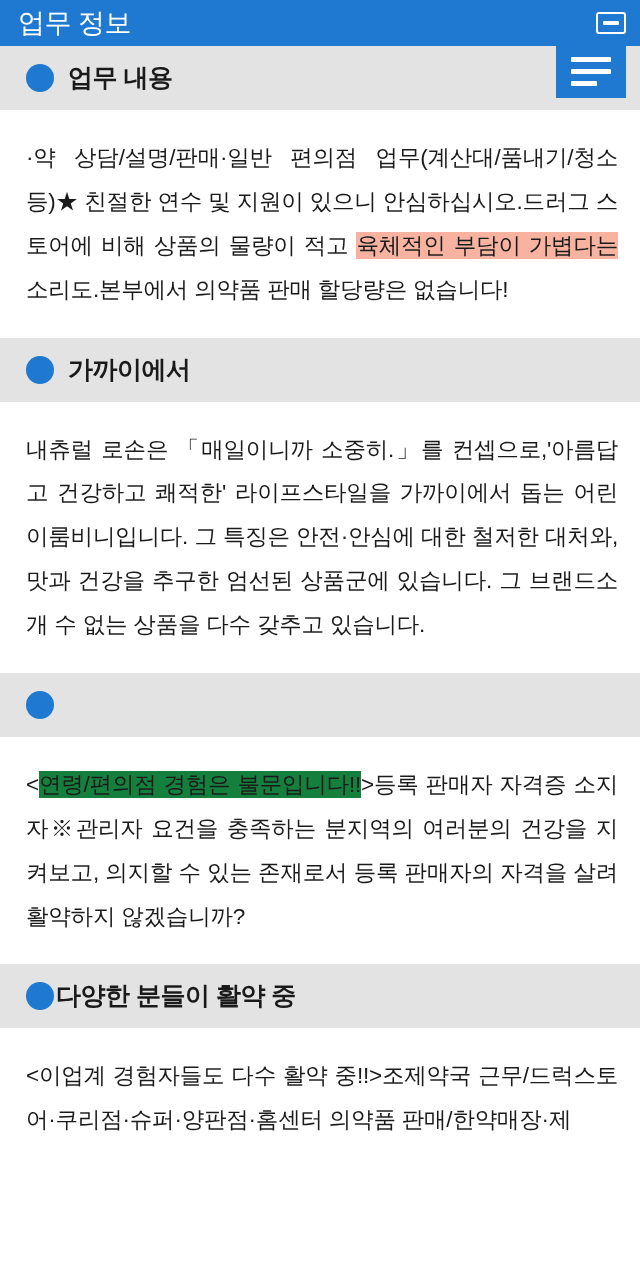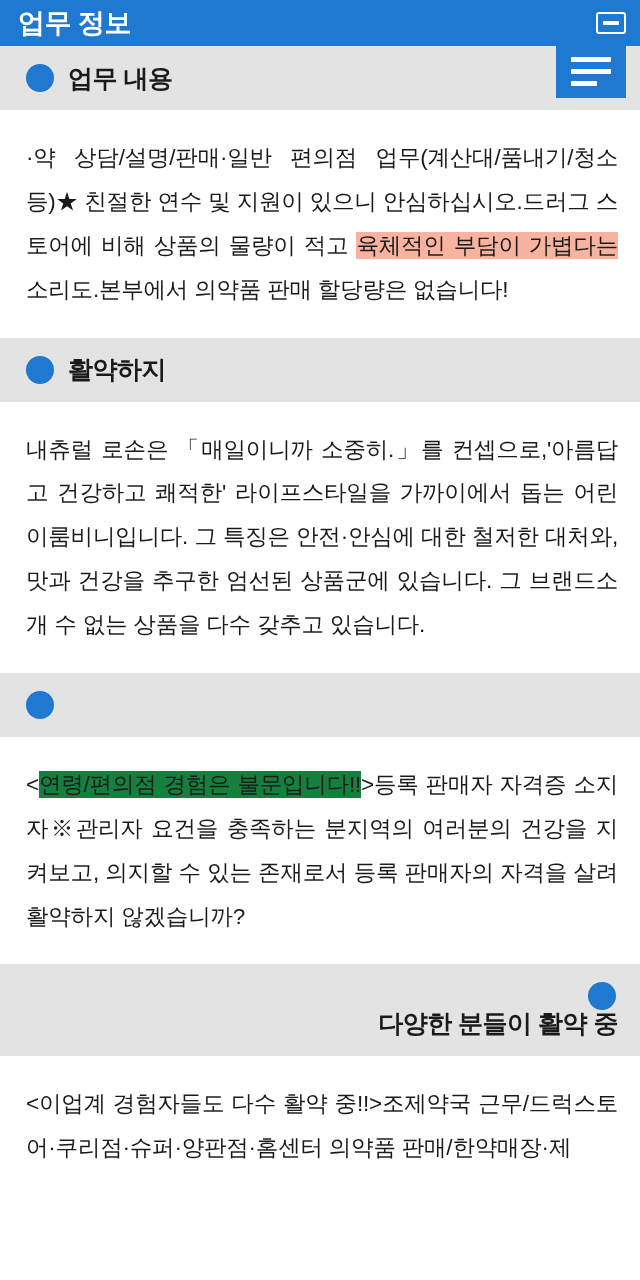--- a/index.html
+++ b/index.html
@@ -22,21 +22,21 @@
     height: 46px;
     background: #1f79d0;
     display: flex;
     align-items: center;
     padding: 0 18px;
     box-sizing: border-box;
   }
   .header-title {
     color: #ffffff;
     font-size: 27px;
-    font-weight: bold;
+    font-weight: normal;
     letter-spacing: -0.5px;
     line-height: 1;
   }
   .header-minimize {
     position: absolute;
     right: 14px;
     top: 50%;
     transform: translateY(-50%);
     width: 30px;
     height: 22px;
@@ -77,24 +77,24 @@
   }
   .floating-menu .line.l1 { width: 40px; }
   .floating-menu .line.l2 { width: 40px; }
   .floating-menu .line.l3 { width: 26px; align-self: flex-start; margin-left: 15px; }
 
   
   .section-head {
     background: #e3e3e3;
     padding: 18px 22px 18px 26px;
     display: flex;
-    align-items: flex-end;
+    align-items: flex-start;
     box-sizing: border-box;
   }
-  .section-head.tight { padding-left: 26px; flex-direction: column; }
+  .section-head.tight { padding-left: 26px; }
   .bullet-dot {
     width: 28px;
     height: 28px;
     border-radius: 50%;
     background: #1f79d0;
     flex: 0 0 auto;
     margin-right: 14px;
   }
   .bullet-dot.nogap { margin-right: 2px; }
   .section-title {
@@ -143,21 +143,21 @@
 <div class="section-head">
   <span class="bullet-dot"></span>
   <span class="section-title">업무 내용</span>
 </div>
 <div class="section-body">
   <span>·약 상담/설명/판매·일반 편의점 업무(계산대/품내기/청소 등)★ 친절한 연수 및 지원이 있으니 안심하십시오.드러그 스토어에 비해 상품의 물량이 적고 </span><span class="hl">육체적인 부담이 가볍다는</span><span> 소리도.본부에서 의약품 판매 할당량은 없습니다!</span>
 </div>
 
 <div class="section-head">
   <span class="bullet-dot"></span>
-  <span class="section-title">활약하지</span>
+  <span class="section-title">가까이에서</span>
 </div>
 <div class="section-body">
   <span>내츄럴 로손은 「매일이니까 소중히.」를 컨셉으로,'아름답고 건강하고 쾌적한' 라이프스타일을 가까이에서 돕는 어린 이룸비니입니다. 그 특징은 안전·안심에 대한 철저한 대처와,맛과 건강을 추구한 엄선된 상품군에 있습니다. 그 브랜드소개 수 없는 상품을 다수 갖추고 있습니다.</span>
 </div>
 
 <div class="section-head">
   <span class="bullet-dot"></span>
 </div>
 <div class="section-body">
   <span>&lt;</span><span class="hl-pink">연령/편의점 경험은 불문입니다!!</span><span>&gt;등록 판매자 자격증 소지자※관리자 요건을 충족하는 분지역의 여러분의 건강을 지켜보고, 의지할 수 있는 존재로서 등록 판매자의 자격을 살려 활약하지 않겠습니까?</span>

